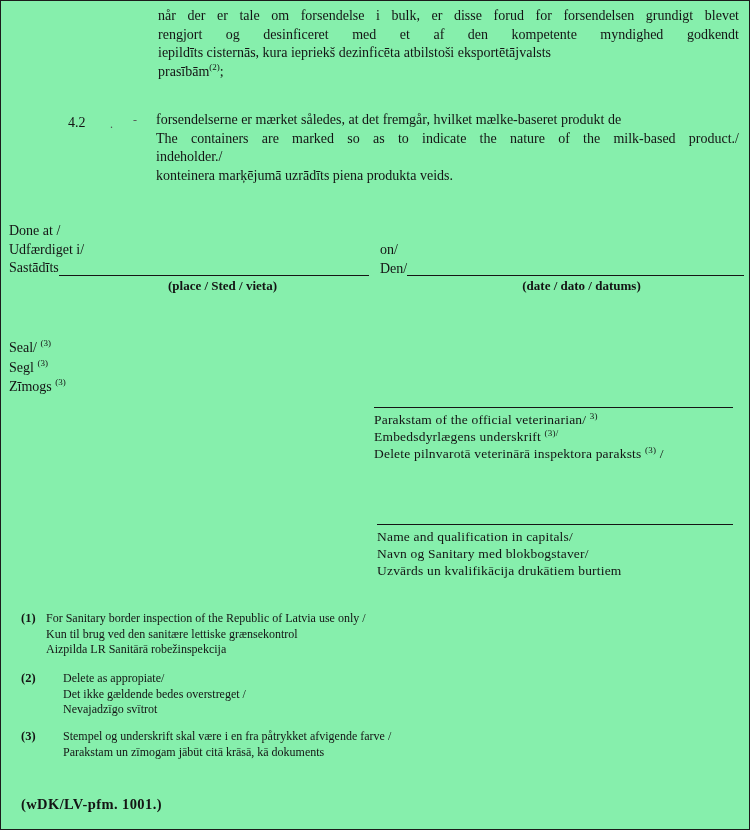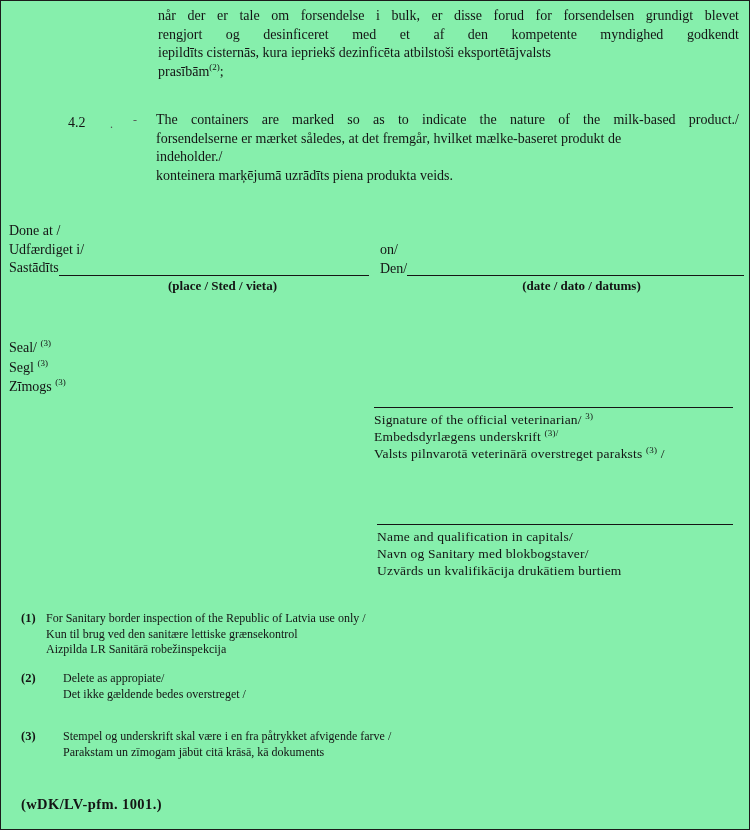--- a/index.html
+++ b/index.html
@@ -37,22 +37,22 @@
     <div class="line jl">når der er tale om forsendelse i bulk, er disse forud for forsendelsen grundigt blevet</div>
     <div class="line jl">rengjort og desinficeret med et af den kompetente myndighed godkendt</div>
     <div class="line bold">iepildīts cisternās, kura iepriekš dezinficēta atbilstoši eksportētājvalsts</div>
     <div class="line bold"><span>prasībām</span><sup>(2)</sup><span>;</span></div>
   </section>
 
   <span class="abs line" style="left:67px;top:113px;">4.2</span>
   <span class="abs speck" style="left:109px;top:116px;">.</span>
   <span class="abs speck" style="left:132px;top:112px;">-</span>
   <section class="abs" style="left:155px;top:110px;width:583px;">
+    <div class="line">forsendelserne er mærket således, at det fremgår, hvilket mælke-baseret produkt de</div>
     <div class="line bold jl">The containers are marked so as to indicate the nature of the milk-based product./</div>
-    <div class="line">forsendelserne er mærket således, at det fremgår, hvilket mælke-baseret produkt de</div>
     <div class="line">indeholder./</div>
     <div class="line bold">konteinera marķējumā uzrādīts piena produkta veids.</div>
   </section>
 
   <section class="abs" style="left:8px;top:221px;width:360px;">
     <div class="line bold">Done at /</div>
     <div class="line">Udfærdiget i/</div>
     <div class="fill-row">
       <span class="line bold">Sastādīts</span>
       <span class="rule-fill"></span>
@@ -70,23 +70,23 @@
   </section>
 
   <section class="abs" style="left:8px;top:337px;">
     <div class="line bold" style="line-height:19.5px;"><span>Seal/ </span><sup>(3)</sup></div>
     <div class="line" style="line-height:19.5px;"><span>Segl </span><sup>(3)</sup></div>
     <div class="line bold" style="line-height:19.5px;"><span>Zīmogs </span><sup>(3)</sup></div>
   </section>
 
   <section class="abs" style="left:373px;top:406px;width:359px;">
     <div class="rule-top" style="margin-bottom:3px;"></div>
-    <div class="sig-line bold"><span>Signature of the official veterinarian/ </span><sup>3)</sup></div>
+    <div class="sig-line bold"><span>Parakstam of the official veterinarian/ </span><sup>3)</sup></div>
     <div class="sig-line"><span>Embedsdyrlægens underskrift </span><sup>(3)/</sup></div>
-    <div class="sig-line bold"><span>Valsts pilnvarotā veterinārā overstreget paraksts </span><sup>(3)</sup><span> /</span></div>
+    <div class="sig-line bold"><span>Delete pilnvarotā veterinārā inspektora paraksts </span><sup>(3)</sup><span> /</span></div>
   </section>
 
   <section class="abs" style="left:376px;top:523px;width:356px;">
     <div class="rule-top" style="margin-bottom:3px;"></div>
     <div class="sig-line bold">Name and qualification in capitals/</div>
     <div class="sig-line">Navn og Sanitary med blokbogstaver/</div>
     <div class="sig-line bold">Uzvārds un kvalifikācija drukātiem burtiem</div>
   </section>
 
   <section class="abs" style="left:20px;top:610px;width:660px;">
@@ -96,20 +96,21 @@
       <div class="fn">Kun til brug ved den sanitære lettiske grænsekontrol</div>
       <div class="fn bold">Aizpilda LR Sanitārā robežinspekcija</div>
     </div>
   </section>
 
   <section class="abs" style="left:20px;top:670px;width:660px;">
     <span class="abs fn-num" style="left:0;top:0;">(2)</span>
     <div style="margin-left:42px;">
       <div class="fn bold">Delete as appropiate/</div>
       <div class="fn">Det ikke gældende bedes overstreget /</div>
+      <div class="fn bold">Nevajadzīgo svītrot</div>
     </div>
   </section>
 
   <section class="abs" style="left:20px;top:728px;width:680px;">
     <span class="abs fn-num" style="left:0;top:0;">(3)</span>
     <div style="margin-left:42px;">
       <div class="fn">Stempel og underskrift skal være i en fra påtrykket afvigende farve /</div>
       <div class="fn bold">Parakstam un zīmogam jābūt citā krāsā, kā dokuments</div>
     </div>
   </section>

